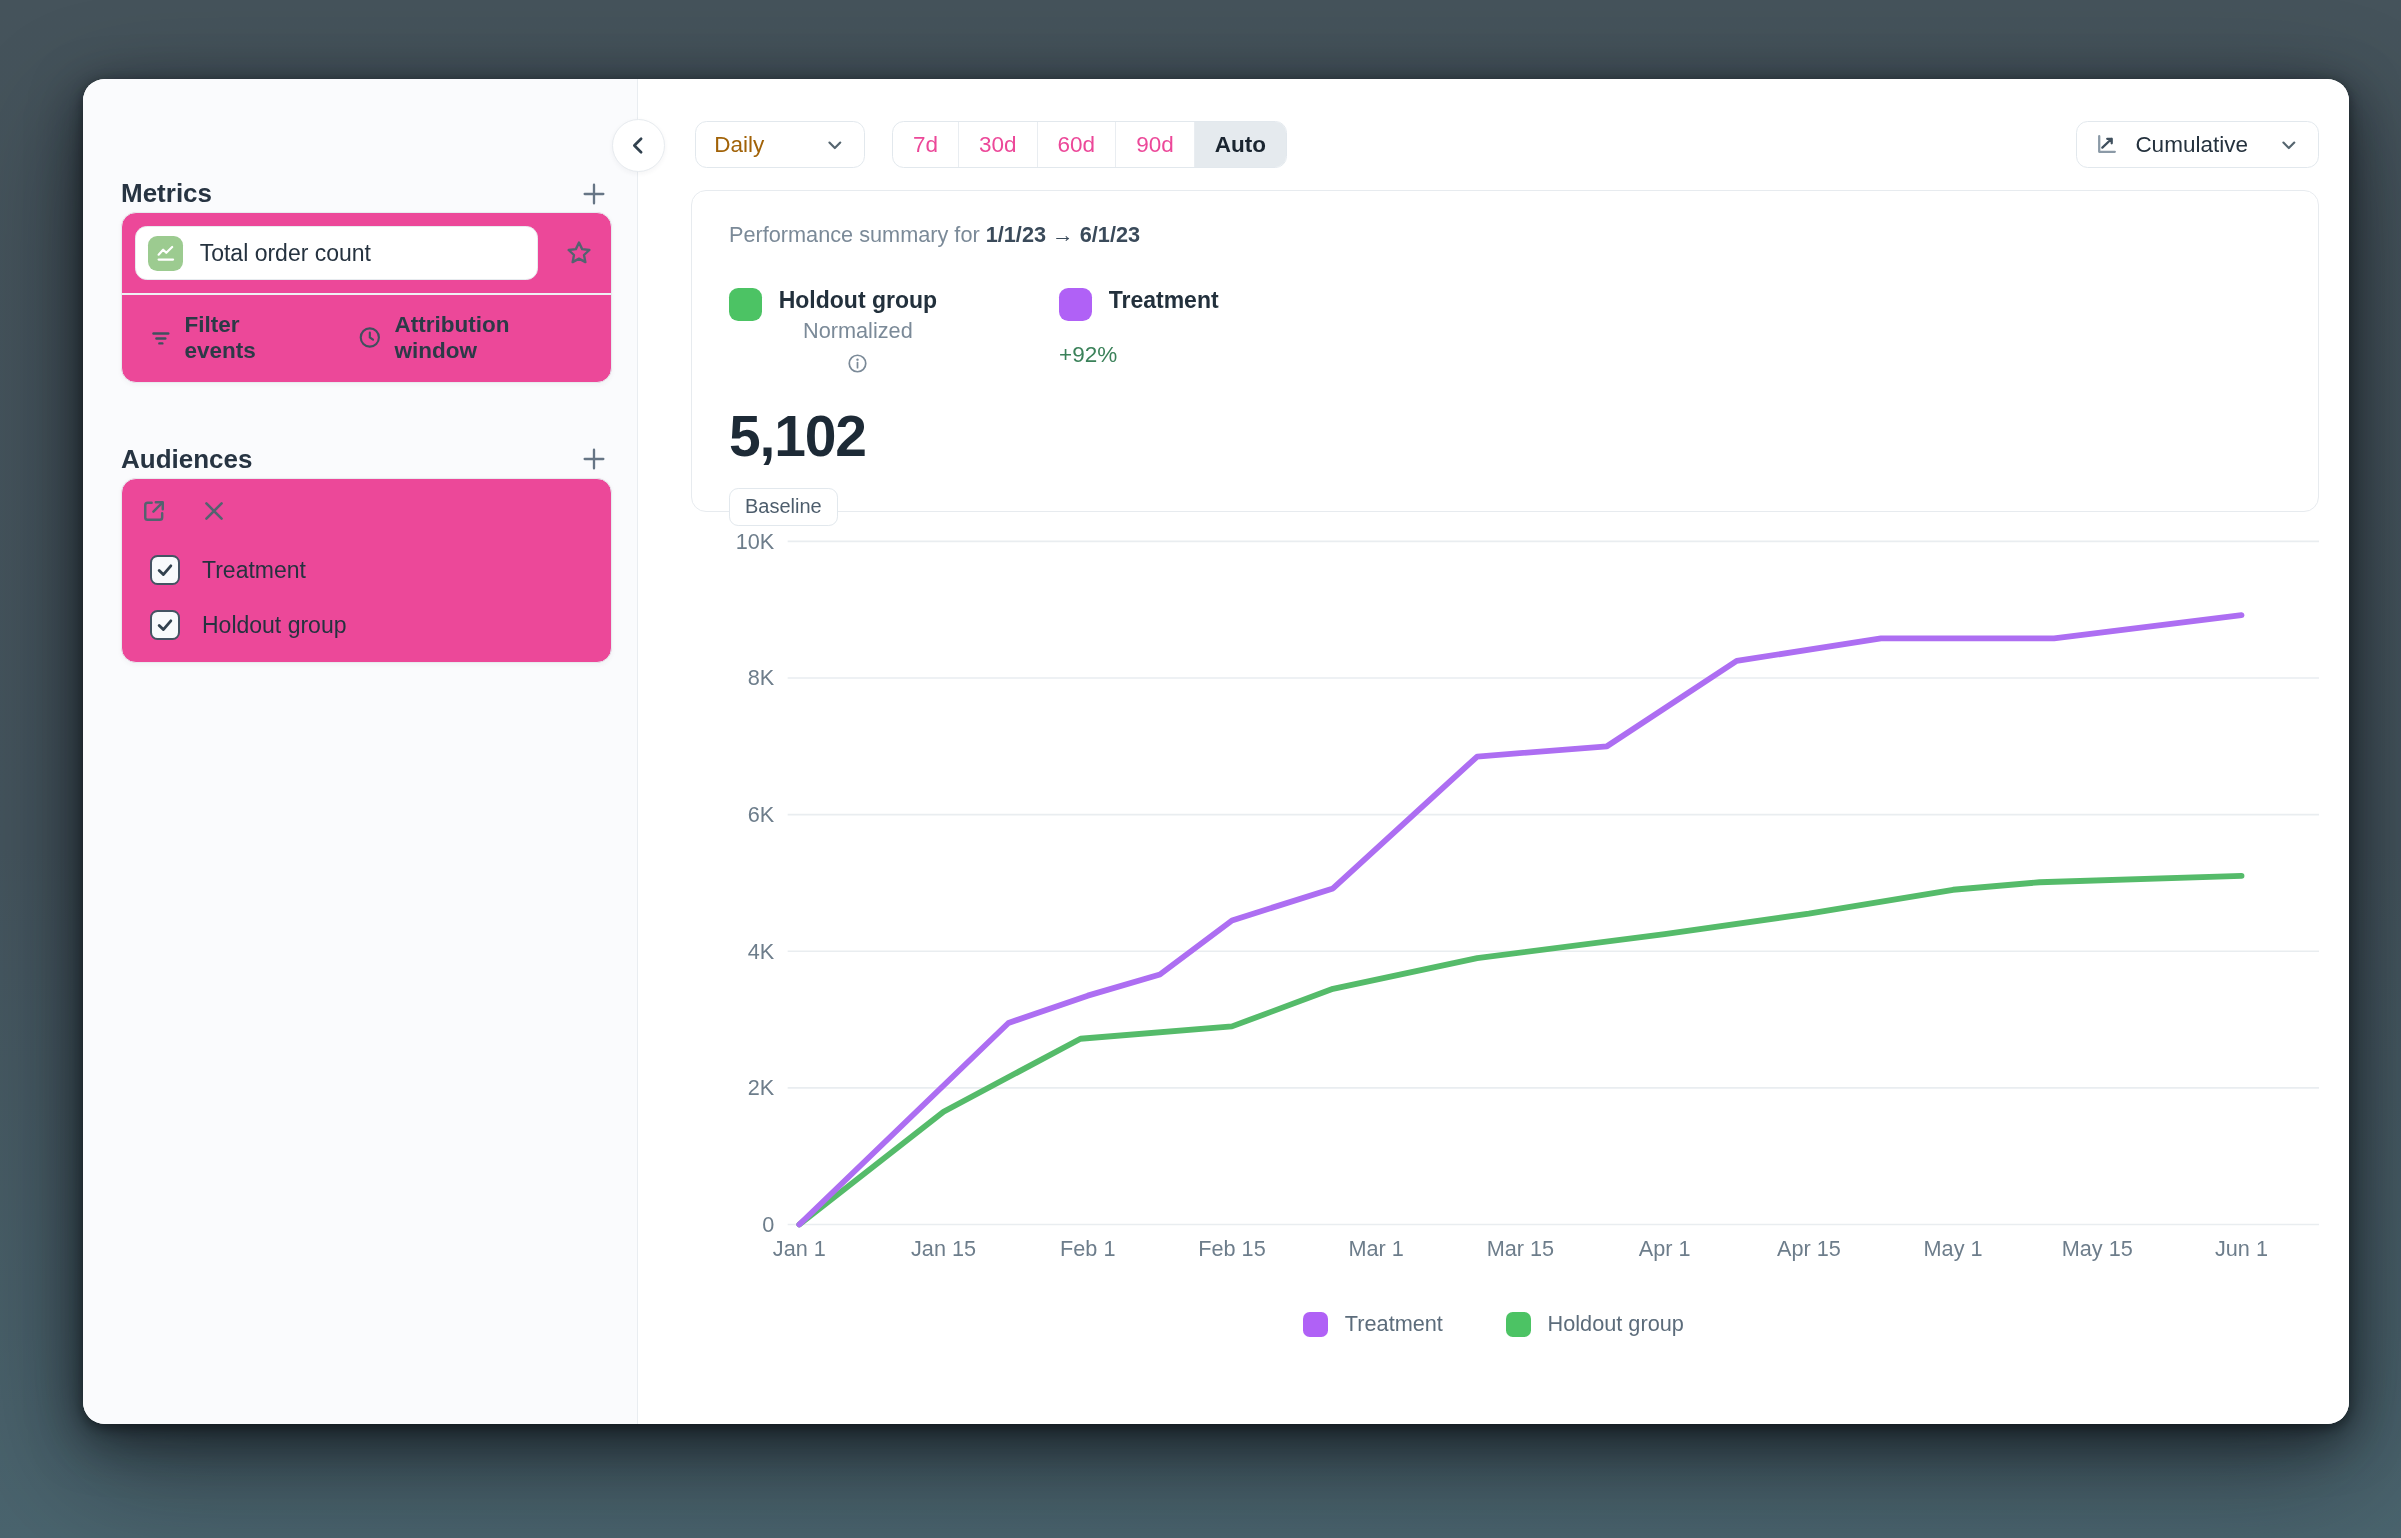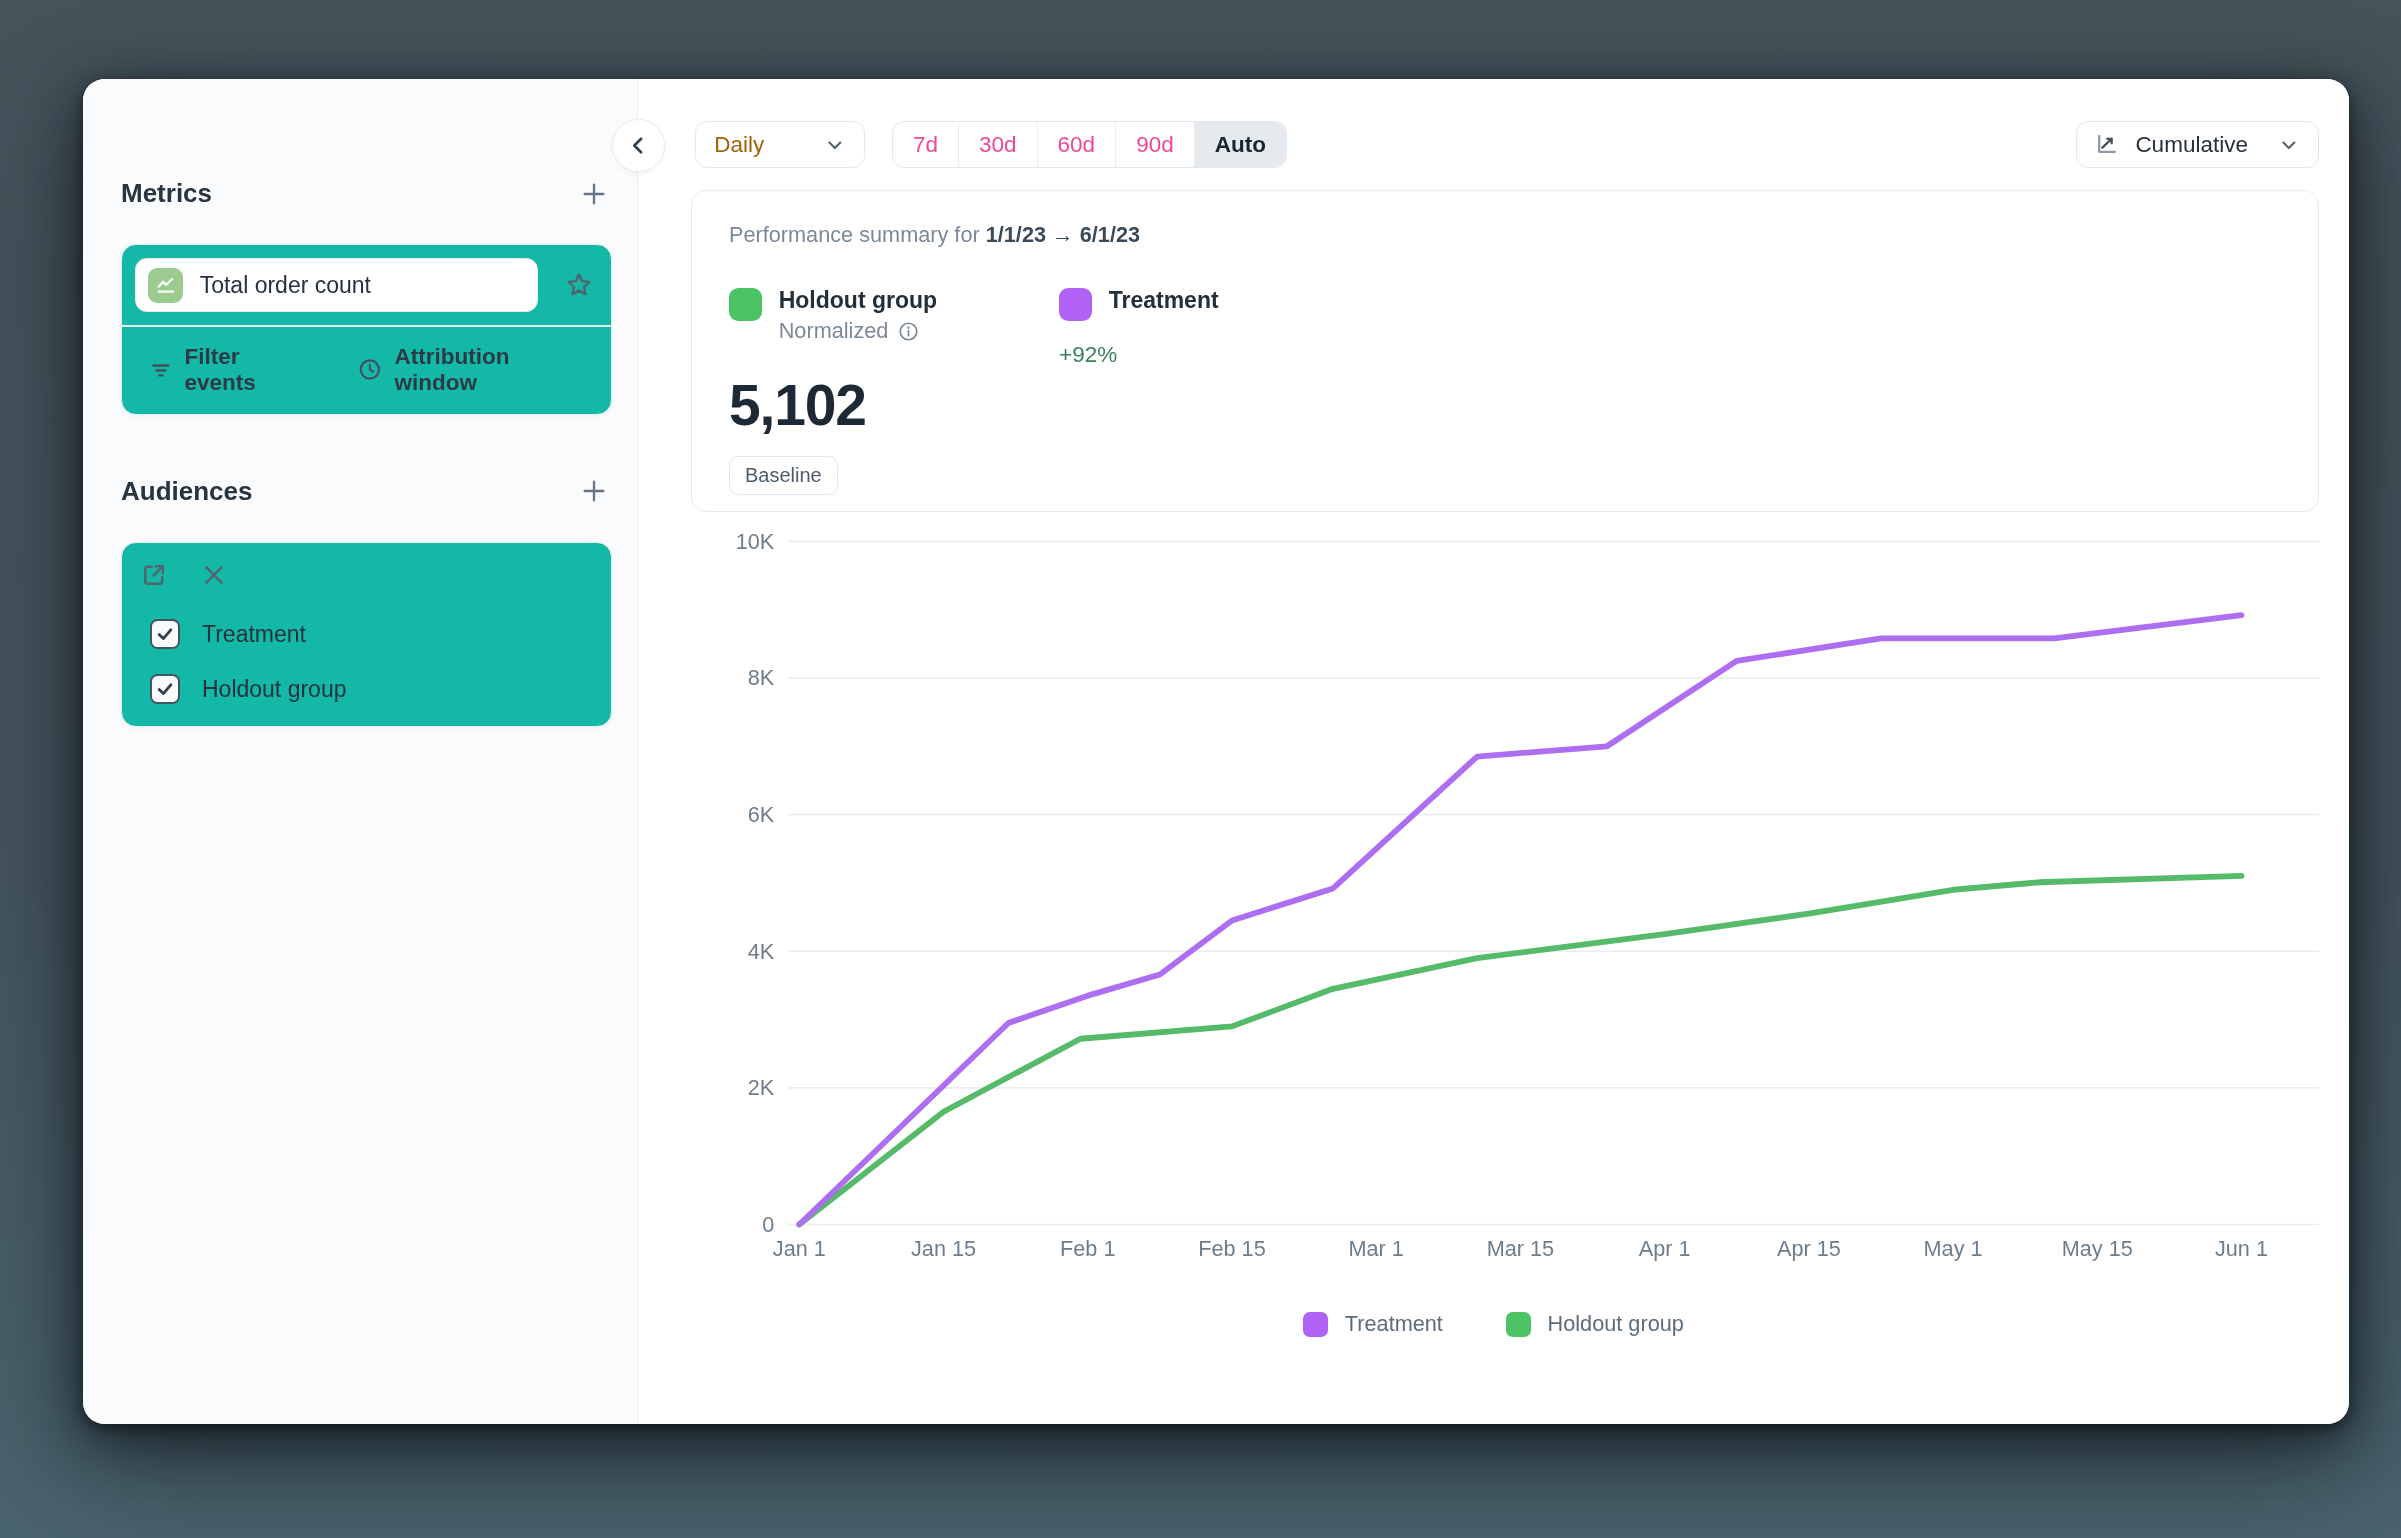--- a/index.html
+++ b/index.html
@@ -23,21 +23,21 @@
   }
   .view-select{
     height:53px; border:1.7px solid #e4e9ee; background:#fff; border-radius:13.3px;
     display:flex; align-items:center; gap:18.3px; padding:0 16.7px 0 20px; cursor:pointer;
   }
   .view-select .lbl{ font-size:24px; color:#2b3945; flex:1; }
   .section-head{ display:flex; align-items:center; justify-content:space-between; margin-top:58px; }
   .section-head .t{ font-size:26px; font-weight:700; color:#273442; }
   .plus-btn{ width:37px; height:37px; display:flex; align-items:center; justify-content:center; cursor:pointer; border-radius:8.3px; }
   .card{
-    margin-top:32px; background:#14b8a6; border:1.7px solid #e7ebef; border-radius:15px;
+    background:#ec4899; border:1.7px solid #e7ebef; border-radius:15px;
     box-shadow:0 1.7px 5px rgba(30,42,54,.04);
   }
   .metric-pill-row{ display:flex; align-items:center; gap:21.7px; padding:13.3px; }
   .pill{
     flex:1; display:flex; align-items:center; gap:16.7px;
     border:1.7px solid #e7ebef; border-radius:11.7px; background:#fff; padding:8.3px 11.7px; min-height:52px;
   }
   .icon-box{ width:35px; height:35px; border-radius:9.2px; display:flex; align-items:center; justify-content:center; flex:0 0 35px; }
   .icon-box.green{ background:#9ccb90; }
   .icon-box.blue{ background:#6b7ef3; }
@@ -86,21 +86,21 @@
     position:absolute; left:53px; top:111px; width:1628px; height:322px;
     border:1.7px solid #e7ebef; border-radius:15px; background:#fff; padding:31px 37px;
   }
   .sum-title{ font-size:21.7px; color:#7b8a98; }
   .sum-title b{ color:#3a4a5a; font-weight:700; }
   .groups{ display:flex; gap:80px; margin-top:38px; }
   .group{ min-width:250px; }
   .g-head{ display:flex; gap:16.7px; }
   .swatch{ width:33px; height:33px; border-radius:9.2px; flex:0 0 33px; margin-top:1.7px; }
   .g-name{ font-size:23px; font-weight:700; color:#22303c; line-height:1.25; }
-  .g-sub{ font-size:21.7px; color:#7b8a98; display:flex; align-items:center; gap:8.3px; margin-top:3.3px; }
+  .g-sub{ font-size:21.7px; color:#7b8a98; display:flex; align-items:center; gap:8.3px; margin-top:3.3px;flex-direction:column; }
   .g-value{ font-size:57px; font-weight:600; color:#1d2a36; letter-spacing:-1.2px; margin-top:28px; }
   .g-badge{
     display:inline-block; margin-top:18.3px; padding:6.7px 15px; border:1.7px solid #e2e8ed; border-radius:9.2px;
     font-size:20px; color:#4d5d6c; background:#fff;
   }
   .g-delta{ margin-top:21.7px; font-size:22.5px; color:#3a8159; font-weight:500; }
   .chart-wrap{ position:absolute; left:53px; top:454px; width:1628px; height:754px; }
   .legend{
     position:absolute; left:0; right:0; top:1232px; display:flex; justify-content:center; gap:63px;
   }

